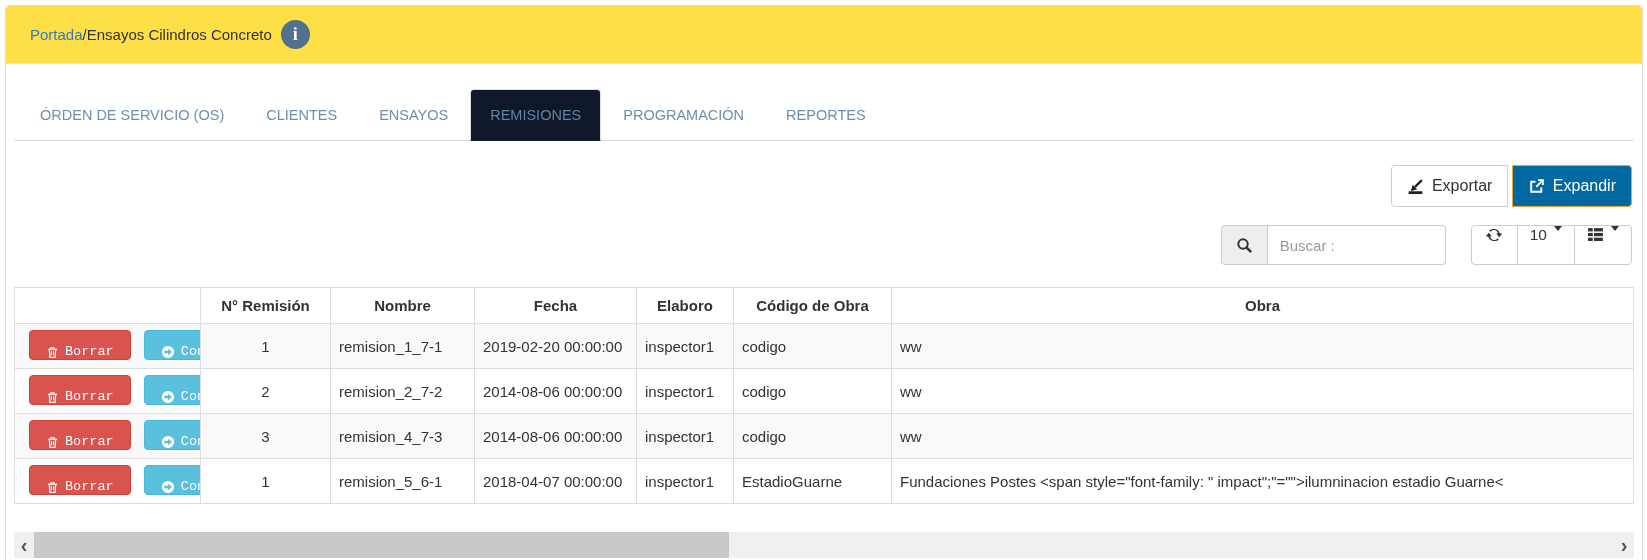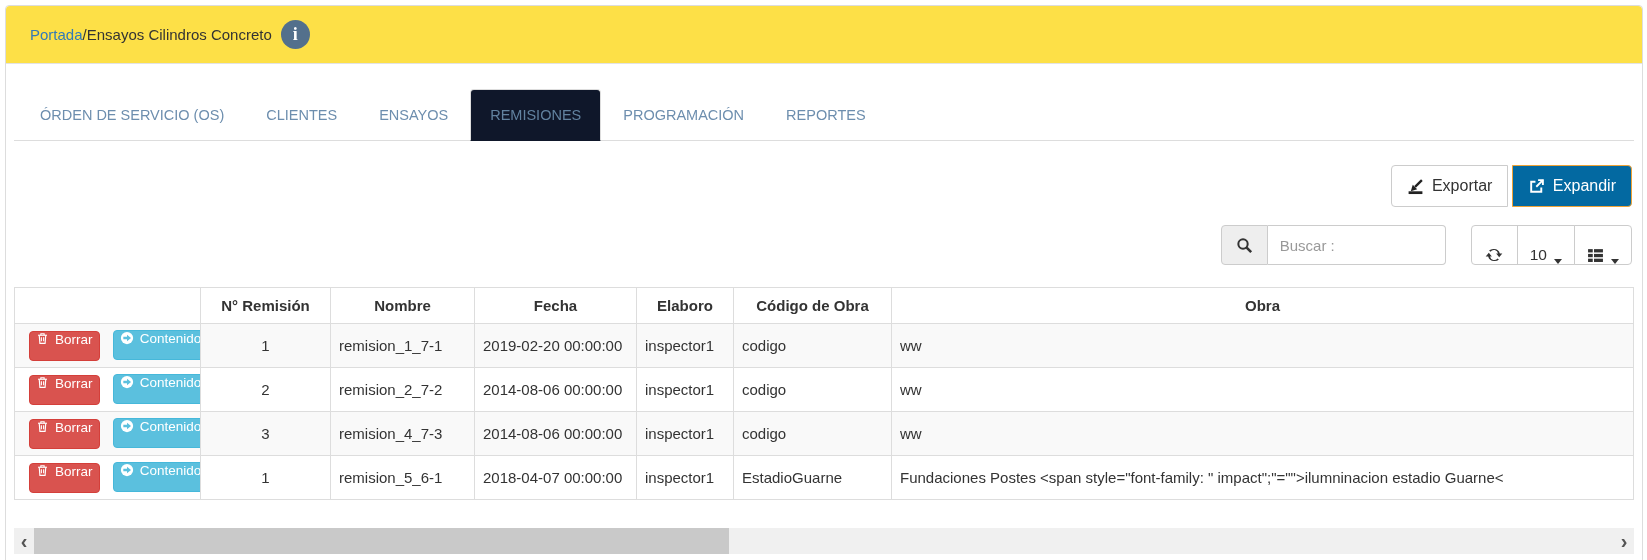--- a/index.html
+++ b/index.html
@@ -43,42 +43,42 @@
                   margin-top:18px; padding-right:2px; }
   .input-group { display:flex; }
   .addon { width:47px; height:40px; background:#eee; border:1px solid #ccc;
            border-radius:4px 0 0 4px; display:flex; align-items:center; justify-content:center; }
   .search-input { width:178px; height:40px; border:1px solid #ccc; border-left:none;
                   border-radius:0 4px 4px 0; padding:0 12px; font-size:15px; font-family:inherit;
                   color:#333; outline:none; }
   .search-input::placeholder { color:#999; }
   .small-group { display:flex; }
   .ctl-btn { height:40px; min-width:47px; padding:0 12px; background:#fff; border:1px solid #ccc;
-             display:inline-flex; align-items:flex-end; justify-content:center; gap:7px;
+             display:inline-flex; align-items:flex-start; justify-content:center; gap:7px;
              font-size:15.5px; color:#333; cursor:pointer; font-family:inherit; }
   .small-group .ctl-btn + .ctl-btn { margin-left:-1px; }
   .small-group .ctl-btn:first-child { border-radius:4px 0 0 4px; }
   .small-group .ctl-btn:last-child  { border-radius:0 4px 4px 0; }
   .caret { width:0; height:0; border-left:4.5px solid transparent; border-right:4.5px solid transparent;
            border-top:5px solid #333; display:inline-block; }
 
   
   .table-wrap { margin-top:22px; overflow:hidden; }
   table { width:100%; border-collapse:collapse; table-layout:fixed; font-size:15px; }
   th { border:1px solid #ddd; height:36px; padding:6px 8px; font-weight:bold; text-align:center;
        white-space:nowrap; overflow:hidden; cursor:pointer; }
   td { border:1px solid #ddd; height:39px; padding:6px 8px; white-space:nowrap; overflow:hidden; }
   tbody tr:nth-child(odd) { background:#f9f9f9; }
   .col-actions{width:186px}.col-n{width:130px}.col-nombre{width:144px}
   .col-fecha{width:162px}.col-elaboro{width:97px}.col-codigo{width:158px}
   .cell-center { text-align:center; }
   .cell-actions { padding-left:14px; }
-  .btn-xs { display:inline-flex; align-items:flex-start; gap:6px; height:30px; padding:0 6px;
+  .btn-xs { display:inline-flex; align-items:flex-end; gap:6px; height:30px; padding:0 16px;
             border-radius:4px; font-size:13.5px; color:#fff; cursor:pointer; border:1px solid;
-            font-family:Liberation Sans, sans-serif; }
+            font-family:Liberation Mono, monospace; }
   .btn-danger { background:#d9534f; border-color:#d43f3a; }
   .btn-info   { background:#5bc0de; border-color:#46b8da; margin-left:9px; }
 
   
   .hscroll { margin-top:28px; height:26px; background:#f0f0f0; display:flex; align-items:stretch;
              position:relative; }
   .hs-arrow { width:20px; display:flex; align-items:center; justify-content:center;
               font-size:20px; font-weight:bold; color:#555; cursor:pointer; user-select:none; }
   .hs-track { flex:1; position:relative; }
   .hs-thumb { position:absolute; left:0; top:0; bottom:0; width:44%; background:#c9c9c9;

